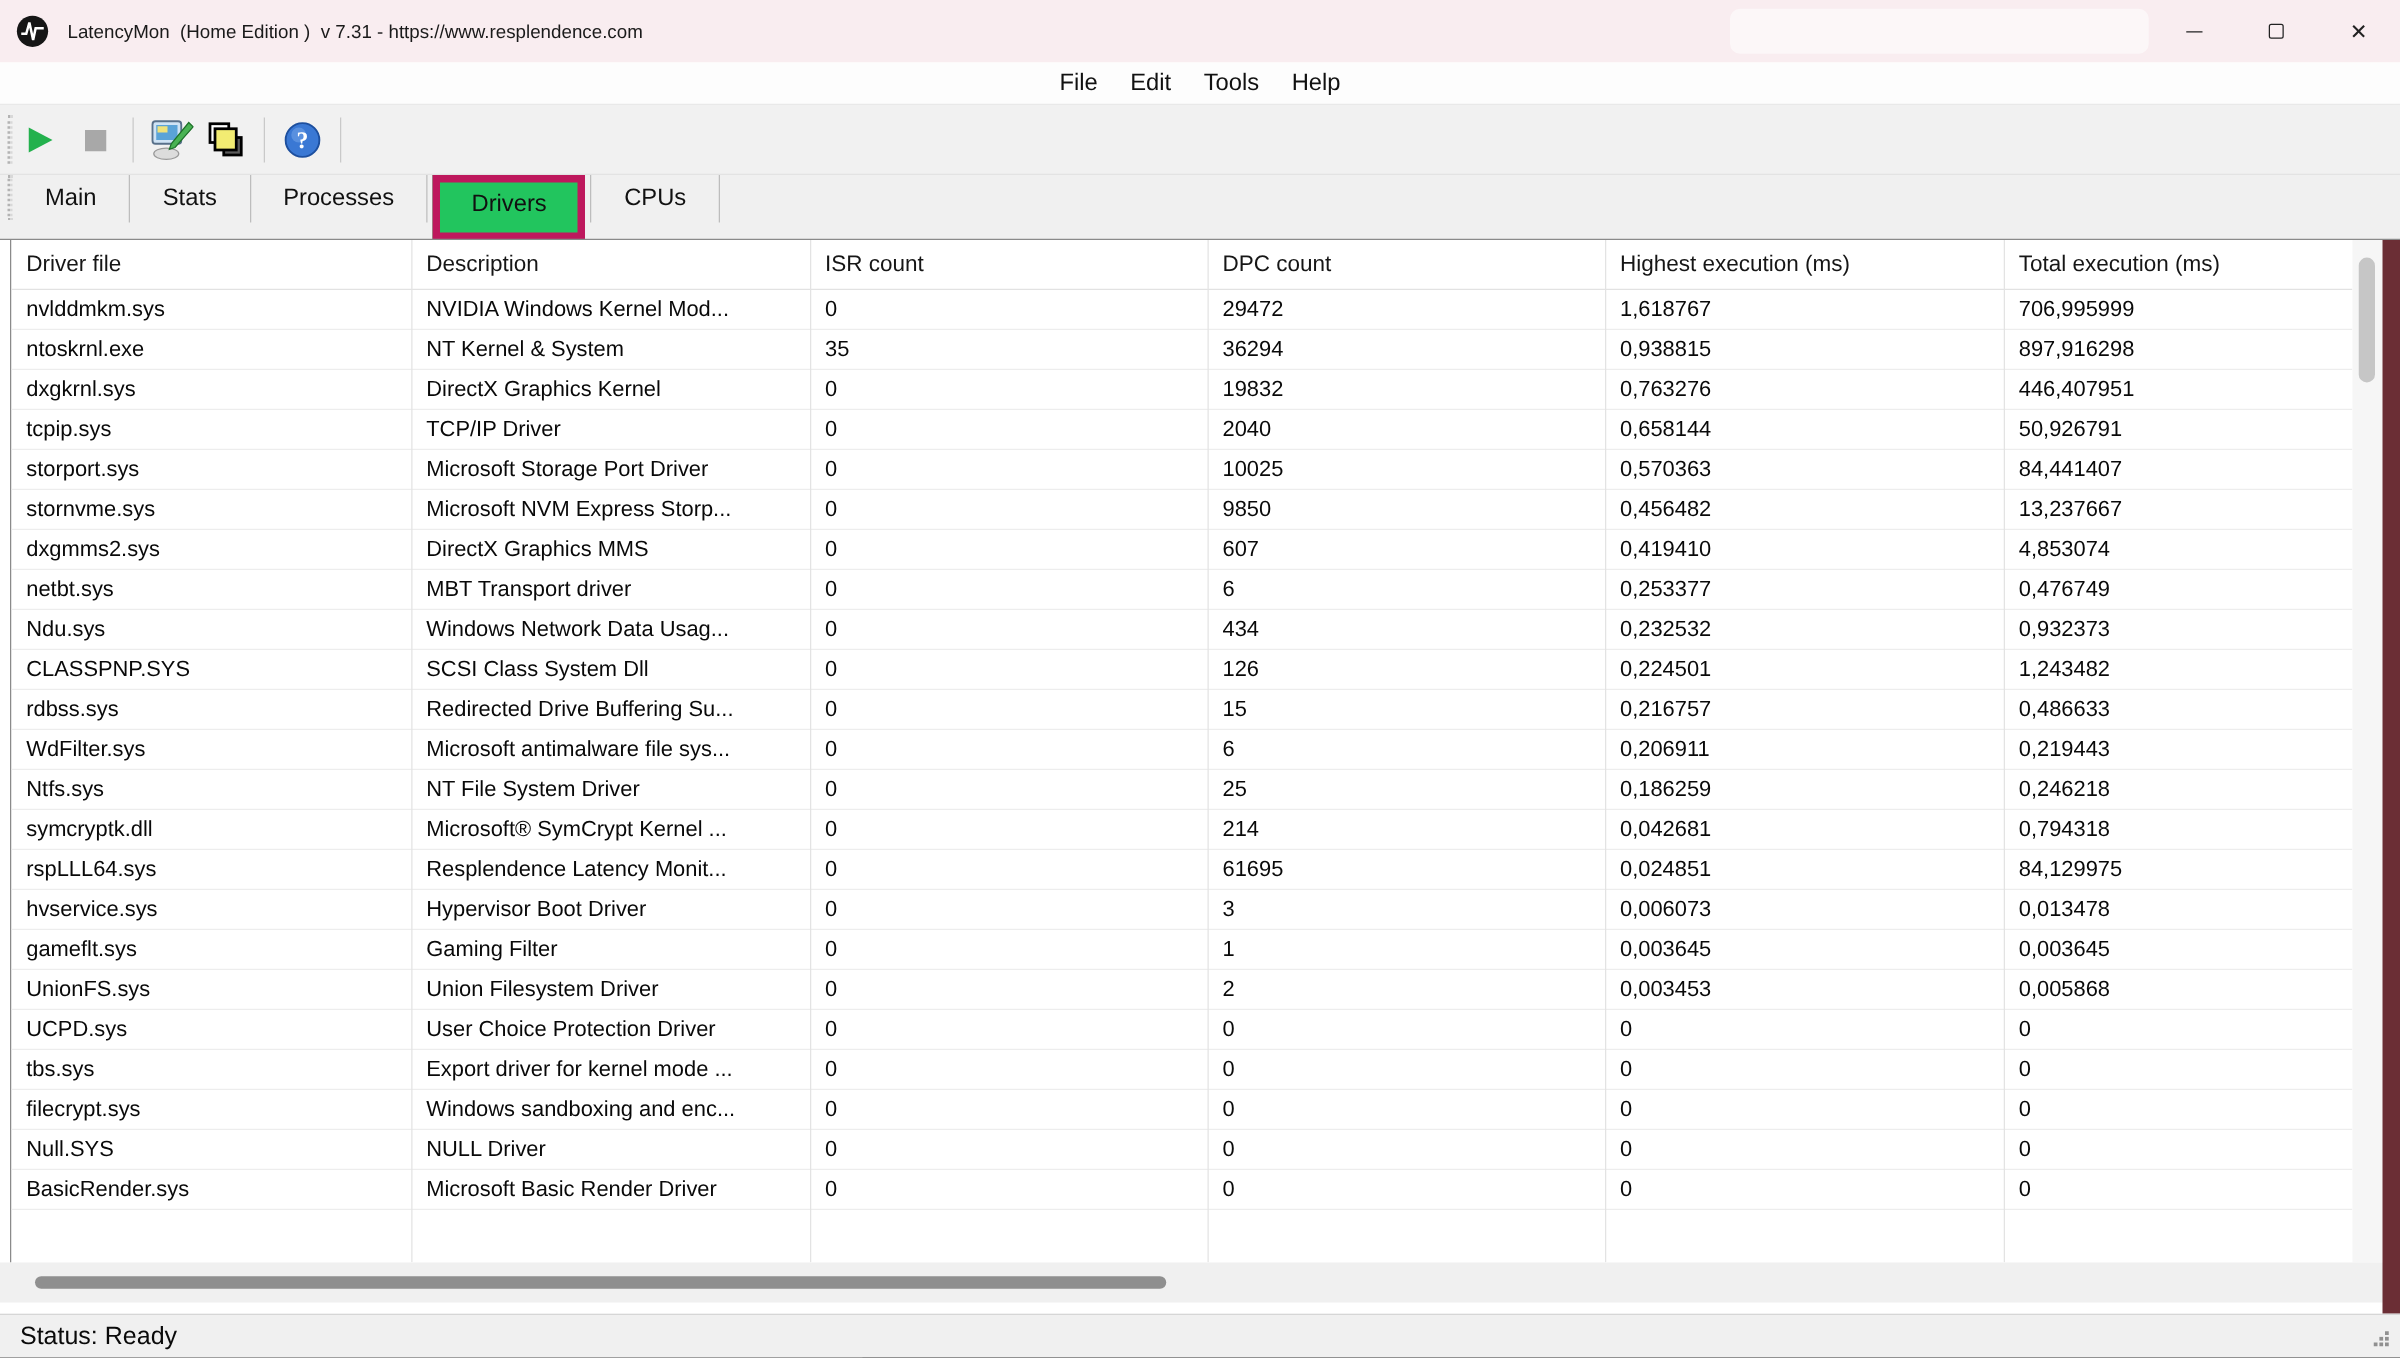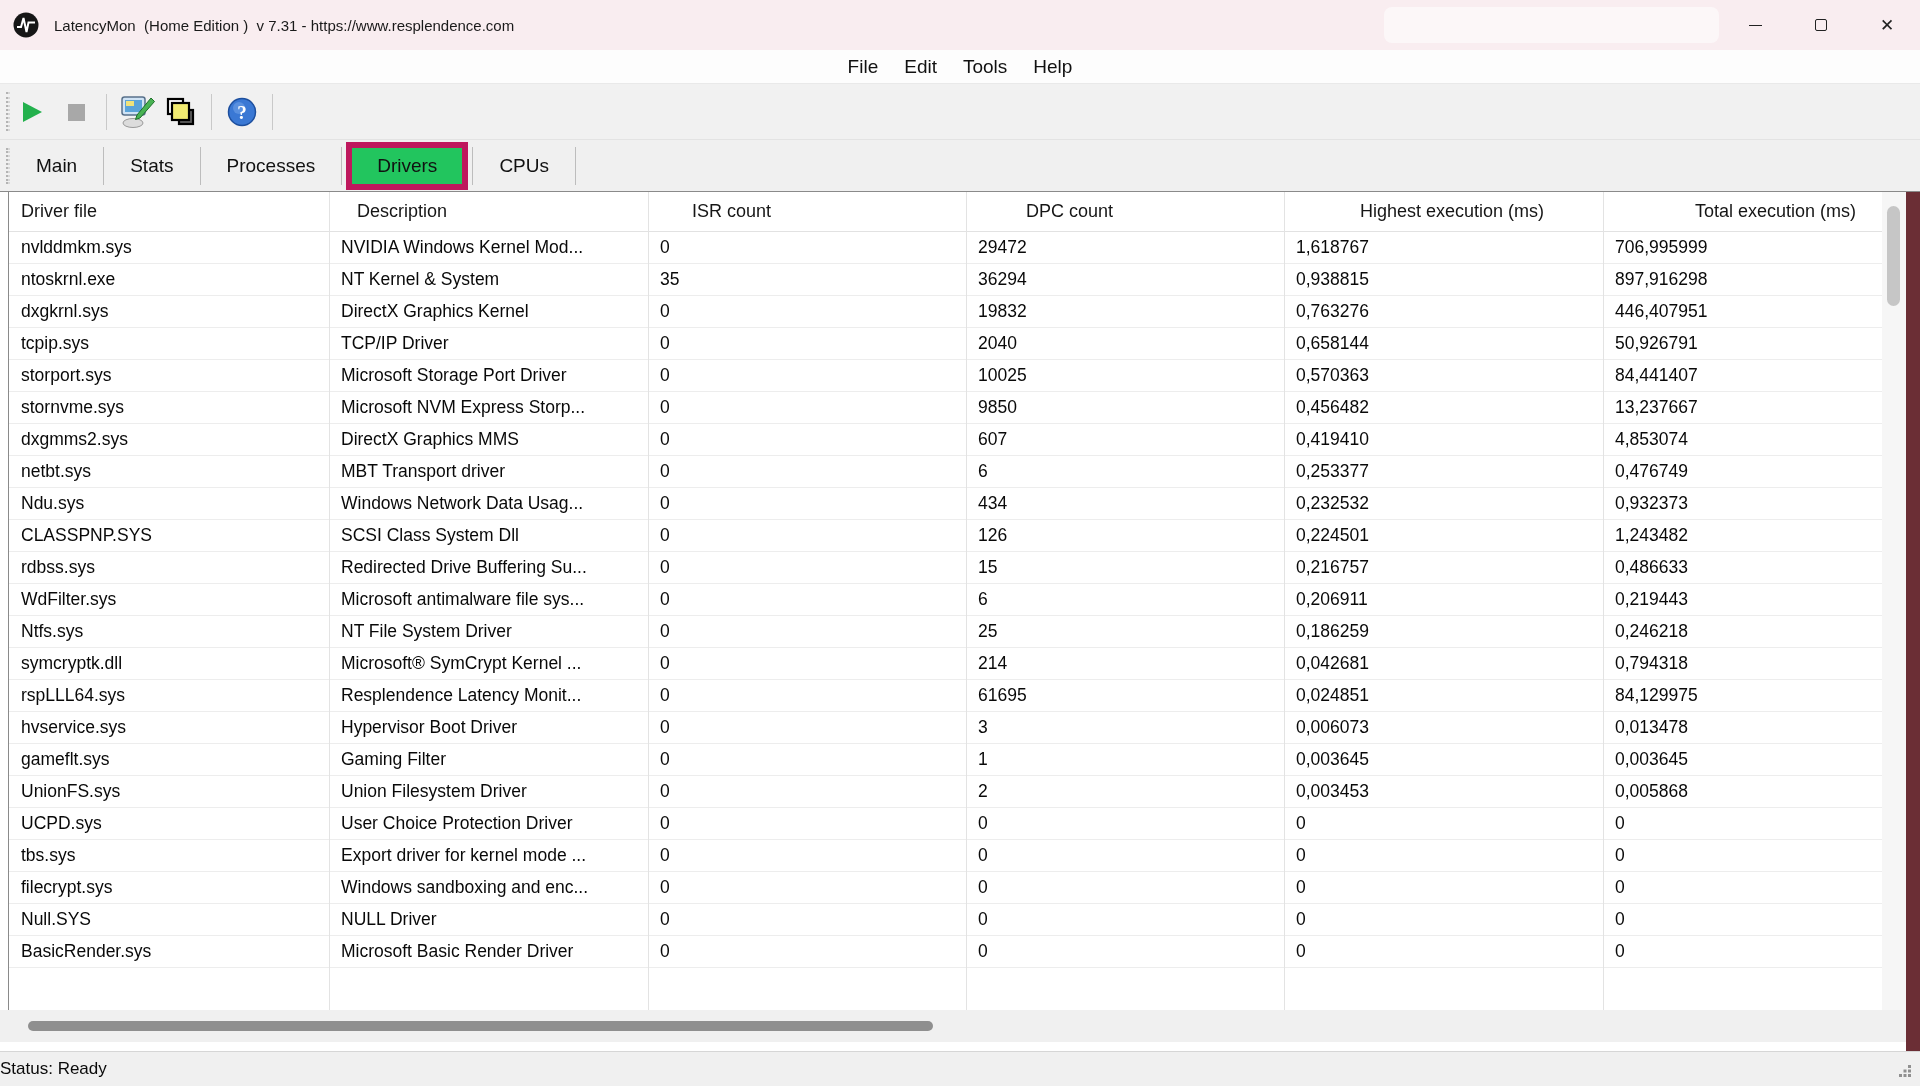--- a/index.html
+++ b/index.html
@@ -26,48 +26,48 @@
     background:#fdfdfd; border-bottom:1px solid #e9e9e9; display:flex; align-items:center;justify-content:center; }
   .grip { width:4px; height:70%; border-left:2px dotted #b3b3b3; border-right:2px dotted #d8d8d8; margin-left:6px; }
   .menu-item { font-size:19px; padding:0 13px; color:#111; }
   
   .toolbar { position:absolute; left:0; top:84px; width:1920px; height:56px;
     background:#f1f1f1; border-bottom:1px solid #e3e3e3; display:flex; align-items:center; }
   .tb-btn { width:44px; height:44px; display:flex; align-items:center; justify-content:center; }
   .tb-sep { width:1px; height:36px; background:#c9c9c9; margin:0 8px; }
   
   .tabbar { position:absolute; left:0; top:140px; width:1920px; height:52px;
-    background:#f0f0f0; display:flex; align-items:center; }
+    background:#f0f0f0; display:flex; }
   .tab { font-size:19px; color:#111; padding:8px 26px; position:relative; }
   .tab-sep { width:1px; height:38px; background:#bdbdbd; }
   .tab.active { border:6px solid #be185d; background:#22c55e; padding:7px 25px; margin:0 4px; }
   
   .panel-topline { position:absolute; left:0; top:191px; width:1920px; height:1px; background:#8a8a8a; }
   .table-wrap { position:absolute; left:8px; top:192px; width:1874px; height:818px;
     background:#fff; border-left:1px solid #8a8a8a; overflow:hidden; }
   .thead, .trow { display:grid; grid-template-columns:320px 319px 318px 318px 319px 280px; }
-  .thead { height:40px; align-items:center; border-bottom:1px solid #e2e2e2;gap:16px; }
+  .thead { height:40px; align-items:center; border-bottom:1px solid #e2e2e2; }
   .thead .cell { font-size:18px; color:#161616; }
   .tbody { height:778px; overflow:hidden; }
   .trow { height:32px; align-items:center; border-bottom:1px solid #ededed; }
   .cell { padding-left:12px; font-size:17.5px; color:#090909; white-space:nowrap; overflow:hidden; }
   .vline { position:absolute; top:0; width:1px; height:818px; background:#e3e3e3; pointer-events:none; }
   
   .hscroll { position:absolute; left:0; top:1010px; width:1920px; height:32px; background:#f0f0f0; }
   .hscroll-thumb { position:absolute; left:28px; top:11px; width:905px; height:10px;
     background:#8f8f8f; border-radius:5px; }
   .vscroll { position:absolute; left:1882px; top:192px; width:24px; height:818px; background:#f6f6f6; }
   .vscroll-thumb { position:absolute; left:5px; top:14px; width:13px; height:100px;
     background:#c6c6c6; border-radius:7px; }
   .maroon-edge { position:absolute; left:1906px; top:192px; width:14px; height:859px; background:#6b2e35; }
   .bottom-dark { position:absolute; left:690px; top:1078px; width:1230px; height:8px; background:#151515; }
   
   .statusbar { position:absolute; left:0; top:1051px; width:1920px; height:35px;
     background:#f0f0f0; border-top:1px solid #d6d6d6; display:flex; align-items:center; }
-  .status-text { font-size:17px; color:#0a0a0a; }
+  .status-text { font-size:20px; margin-left:16px; color:#0a0a0a; }
   .resize-grip { position:absolute; right:6px; bottom:6px; }
 </style>
 </head>
 <body>
 
 <div id="screen">
 
   <div class="titlebar">
     <svg class="app-icon" viewBox="0 0 28 28">
       <circle cx="14" cy="14" r="12.5" fill="#161616"></circle>

